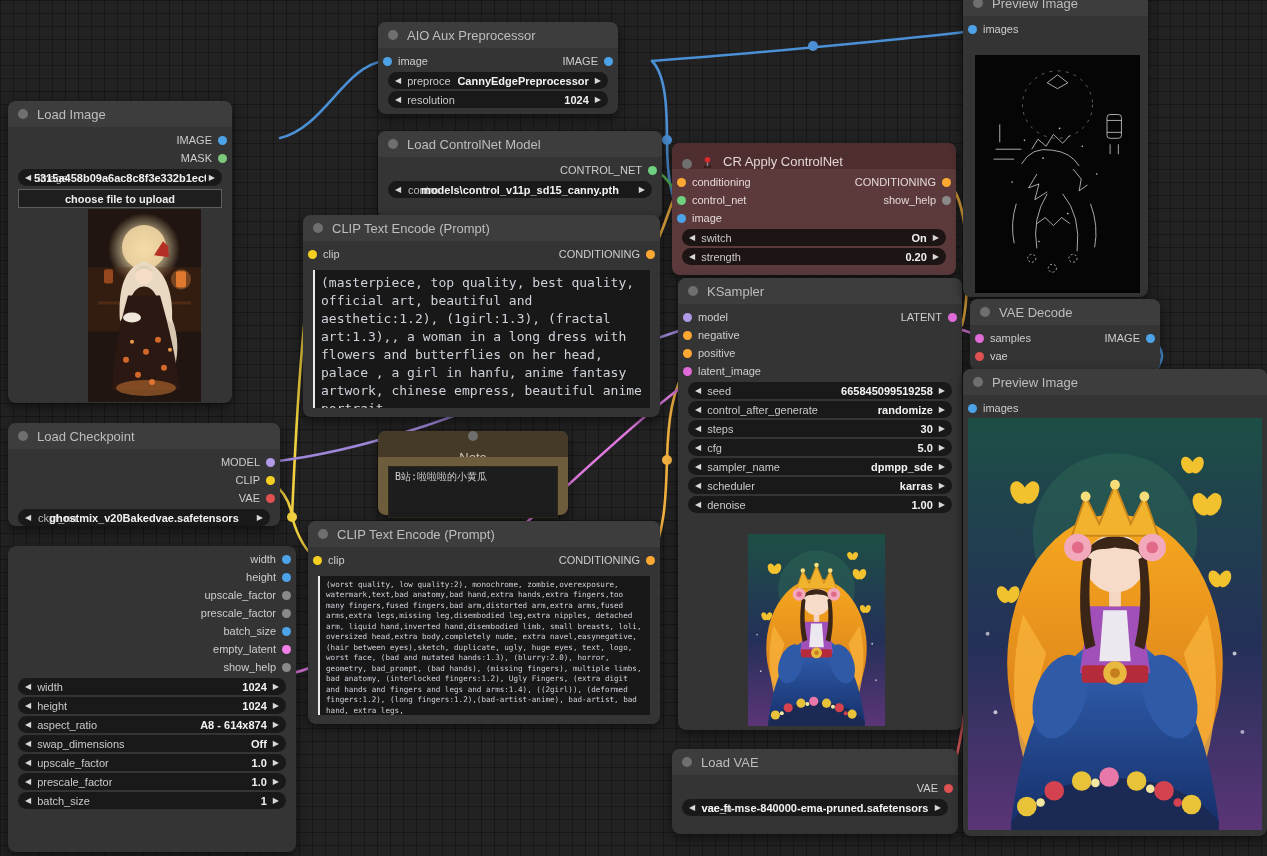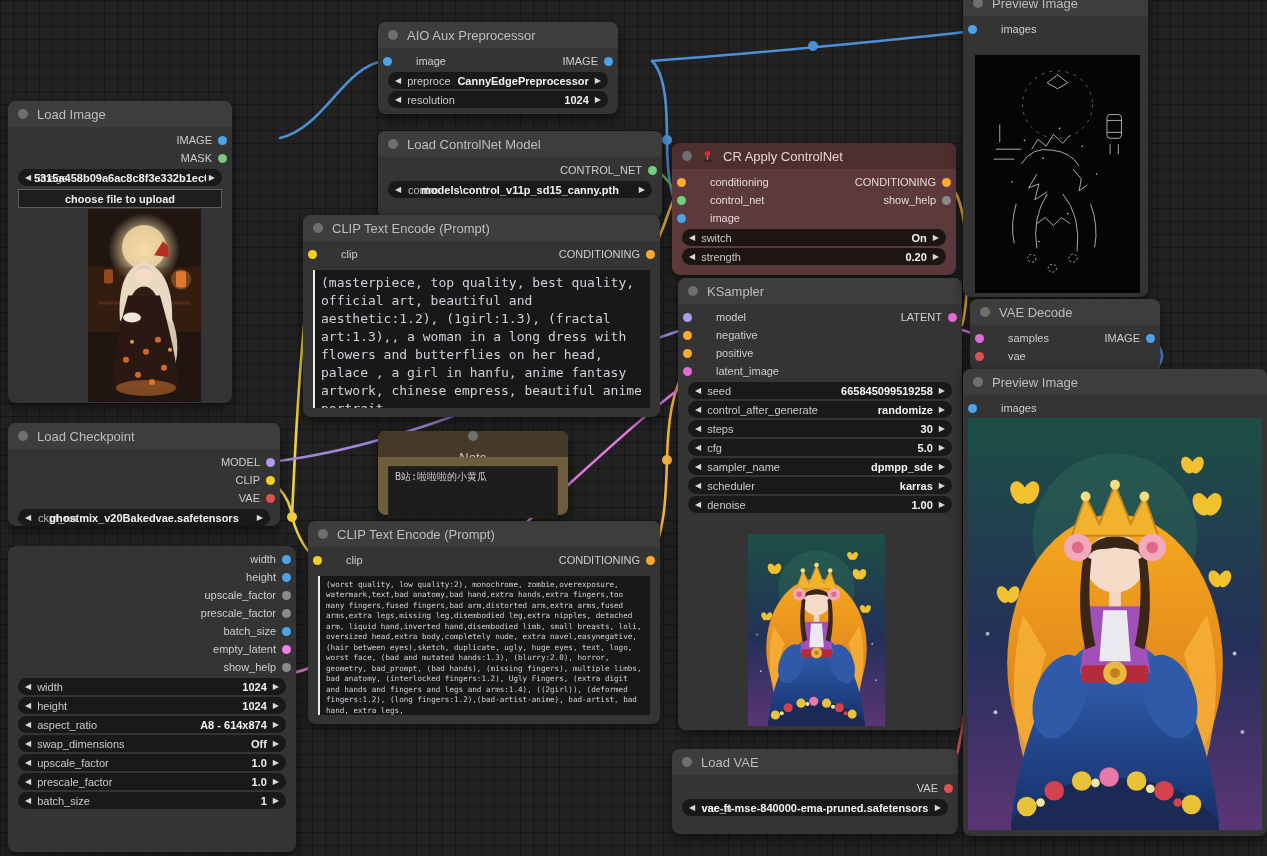--- a/index.html
+++ b/index.html
@@ -14,21 +14,21 @@
   .node{position:absolute;z-index:1;background:#343434;border-radius:8px;
     box-shadow:0 4px 12px rgba(0,0,0,.55);color:#c8c8c8;font-size:11px;}
   .ntitle{height:26px;background:#3d3d3d;border-radius:8px 8px 0 0;display:flex;
     align-items:center;gap:9px;padding:0 10px;color:#bdbdbd;font-size:13px;
     white-space:nowrap;overflow:hidden;}
   .tdot{width:10px;height:10px;border-radius:50%;background:#6f6f6f;flex:none;}
   .sq-icon{width:10px;height:10px;border:2px solid #e8e8e8;background:transparent;flex:none;}
   .joy-icon{width:13px;height:13px;flex:none;}
   .nbody{padding-top:4px;}
   .srow{display:flex;align-items:center;height:18px;}
-  .sin{display:flex;align-items:center;gap:24px;padding-left:5px;color:#cdcdcd;}
+  .sin{display:flex;align-items:center;gap:6px;padding-left:5px;color:#cdcdcd;}
   .sout{display:flex;align-items:center;gap:6px;padding-right:5px;margin-left:auto;color:#cdcdcd;}
   .dot{width:9px;height:9px;border-radius:50%;display:inline-block;flex:none;}
   .c-img{background:#4da3e8;} .c-mask{background:#7cc77c;} .c-cnet{background:#6fd17f;}
   .c-cond{background:#ffa933;} .c-model{background:#b19ae8;} .c-clip{background:#f5d020;}
   .c-vae{background:#e05252;} .c-lat{background:#e06ad8;} .c-pink{background:#f080e8;}
   .c-gray{background:#8a8a8a;} .c-int{background:#4da3e8;}
   .pill{height:17px;background:#191919;border-radius:9px;margin:2px 10px;display:flex;
     align-items:center;padding:0 7px;gap:6px;color:#c9c9c9;position:relative;}
   .arr{font-size:8px;color:#d8d8d8;line-height:1;flex:none;}
   .plabel{white-space:nowrap;overflow:hidden;}
@@ -38,21 +38,21 @@
   .combo .arr-r{margin-left:auto;}
   .btnw{height:17px;background:#1e1e1e;border:1px solid #5e5e5e;margin:3px 10px;display:flex;
     align-items:center;justify-content:center;color:#ececec;font-weight:bold;}
   .ta{position:absolute;left:10px;right:10px;background:#181818;border-left:2px solid #eaeaea;
     color:#ced2da;font-family:"DejaVu Sans Mono",monospace;font-size:13px;line-height:1.38;
     padding:4px 6px;white-space:pre-wrap;overflow:hidden;}
   .nimg{position:absolute;overflow:hidden;}
   .nimg svg{display:block;width:100%;height:100%;}
   
   .n-maroon{background:#5c3a3b;color:#e9dcdc;}
-  .n-maroon .ntitle{background:#4e2e2f;color:#e3d4d4;}
+  .n-maroon .ntitle{background:#4e2e2f;color:#e3d4d4;align-items:flex-end;}
   .n-maroon .sin,.n-maroon .sout{color:#e5d8d8;}
   .n-maroon .pill{background:#1d1414;}
   
   .n-note{background:#6e5d3c;}
   .n-note .ntitle{background:#453a27;color:#cfc6b4;flex-direction:column;}
   .note-ta{margin:9px 10px;height:44px;background:#1d1d1d;border:1px solid #2c2618;
     color:#cfcfcf;font-family:"DejaVu Sans Mono",monospace;font-size:10px;padding:3px 6px;}
 </style>
 </head>
 <body>

